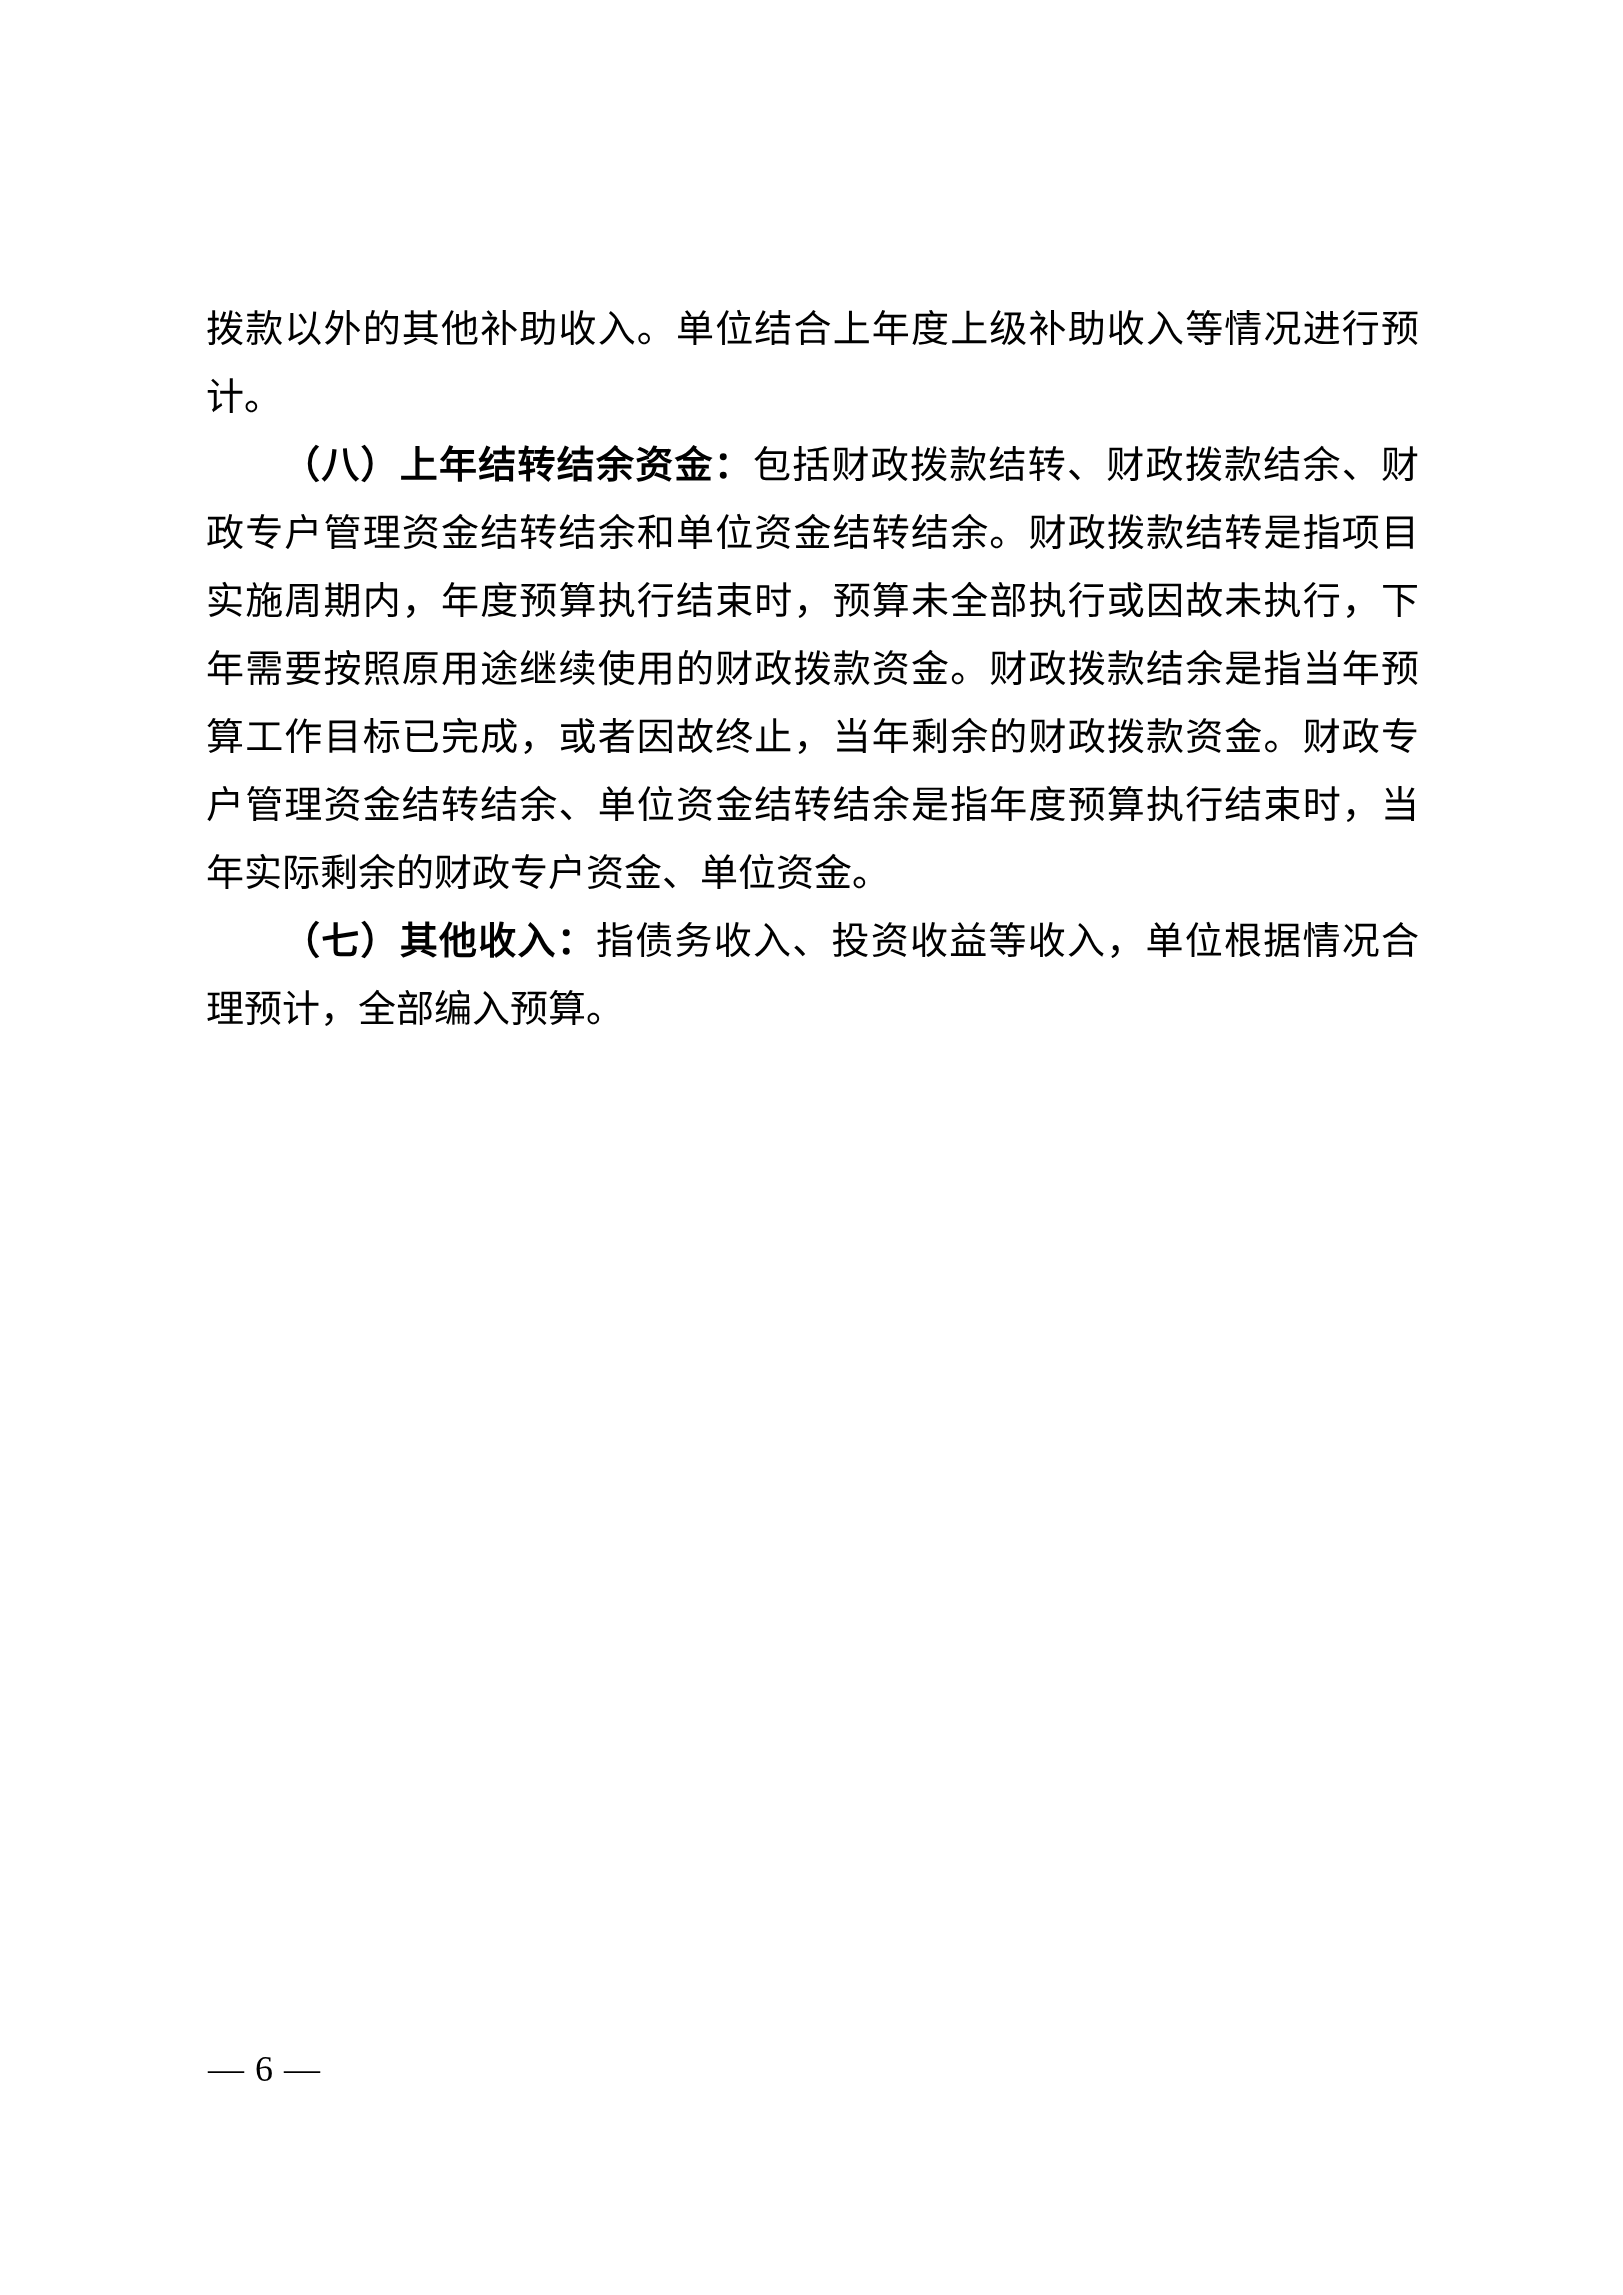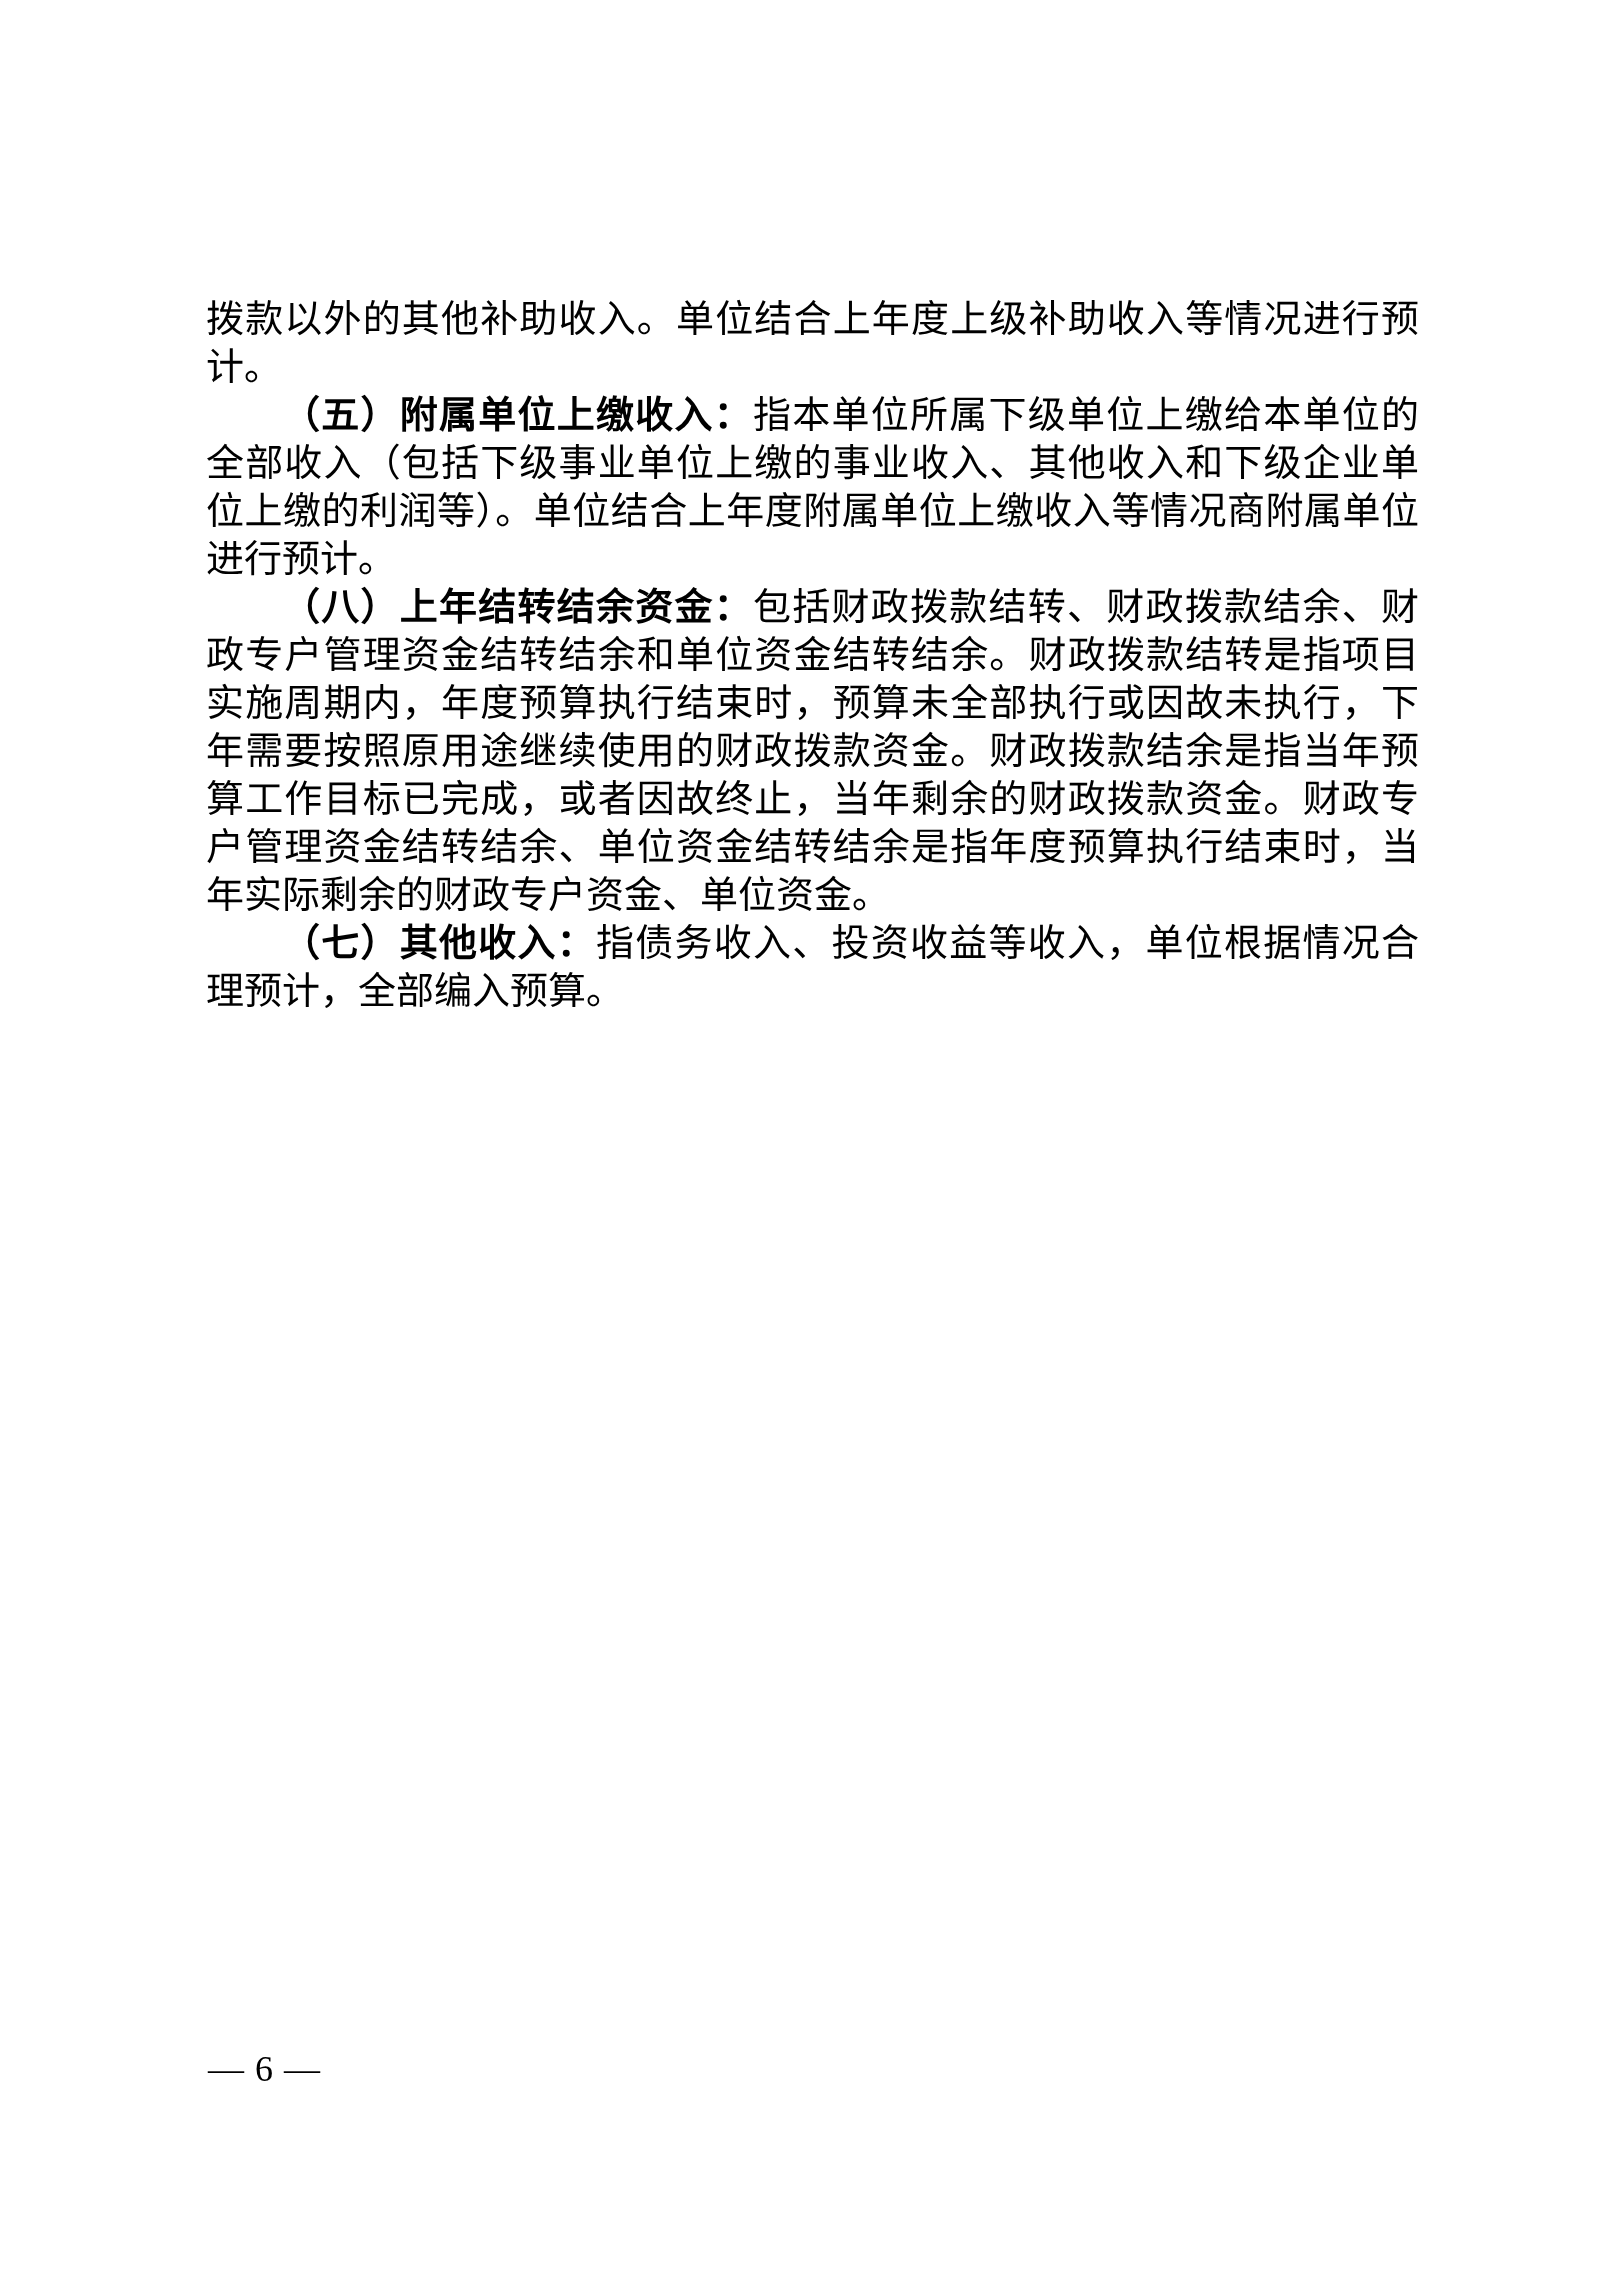--- a/index.html
+++ b/index.html
@@ -19,21 +19,21 @@
     position: absolute;
     inset: 0;
     background: #ffffff;
   }
   .body-text {
     position: absolute;
     left: 206px;
     top: 295px;
     width: 1213px;
     font-size: 38px;
-    line-height: 48px;
+    line-height: 68px;
     text-align: justify;
     text-justify: inter-character;
     word-break: break-all;
     overflow-wrap: anywhere;
     letter-spacing: 0;
   }
   .para {
     margin: 0;
     padding: 0;
   }
@@ -55,21 +55,20 @@
 </style>
 </head>
 <body>
 
 <div class="page">
 
   <main class="body-text">
 
     <p class="para"><span class="para-text">拨款以外的其他补助收入。单位结合上年度上级补助收入等情况进行预计。</span></p>
 
-    <p class="para indent"><strong class="lead">（五）附属单位上缴收入：</strong><span class="para-text">指本单位所属下级单位上缴给本单位的全部收入（包括下级事业单位上缴的事业收入、其他收入和下级企业单位上缴的利润等）。单位结合上年度附属单位上缴收入等情况商附属单位进行预计。</span></p>
 
 
     <p class="para indent"><strong class="lead">（八）上年结转结余资金：</strong><span class="para-text">包括财政拨款结转、财政拨款结余、财政专户管理资金结转结余和单位资金结转结余。财政拨款结转是指项目实施周期内，年度预算执行结束时，预算未全部执行或因故未执行，下年需要按照原用途继续使用的财政拨款资金。财政拨款结余是指当年预算工作目标已完成，或者因故终止，当年剩余的财政拨款资金。财政专户管理资金结转结余、单位资金结转结余是指年度预算执行结束时，当年实际剩余的财政专户资金、单位资金。</span></p>
 
     <p class="para indent"><strong class="lead">（七）其他收入：</strong><span class="para-text">指债务收入、投资收益等收入，单位根据情况合理预计，全部编入预算。</span></p>
 
 
   </main>
 
   <footer class="page-footer">— 6 —</footer>

